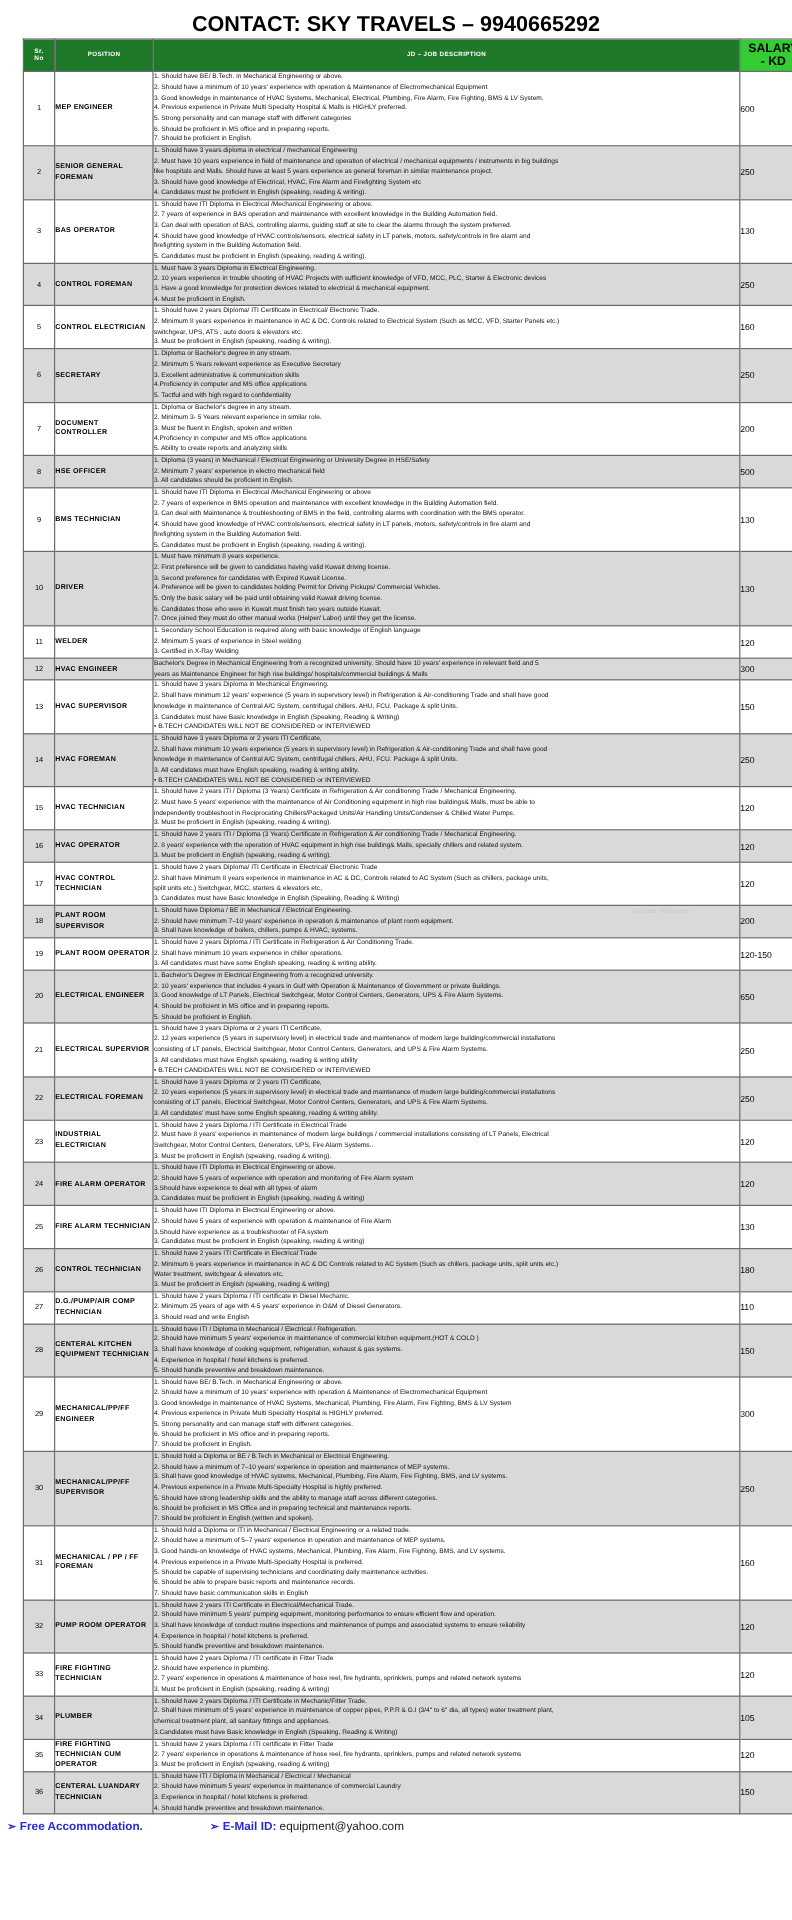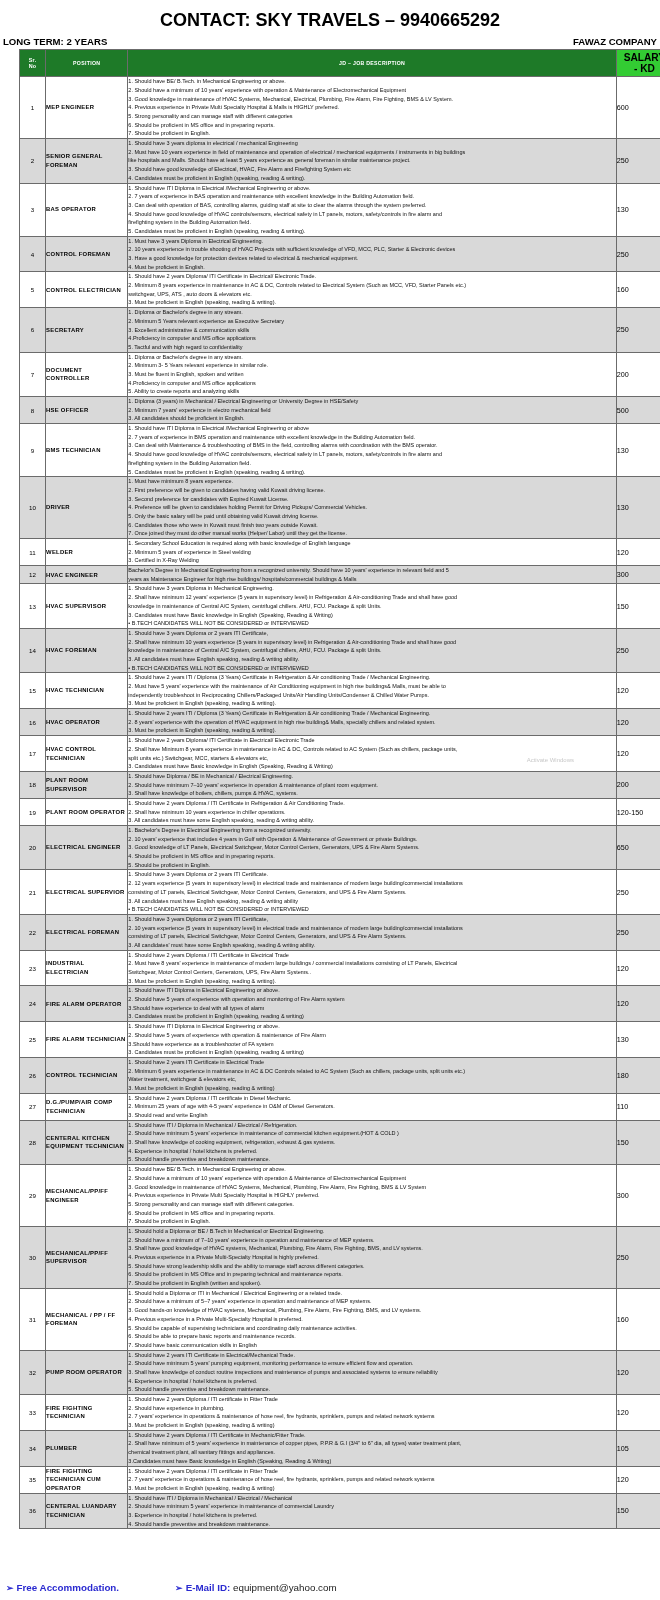--- a/index.html
+++ b/index.html
@@ -129,21 +129,20 @@
   }
 
   
   .footer {
     display: flex;
     align-items: flex-end;
     padding: 5px 3px 6px 6px;
     font-size: 9.8px;
     font-weight: bold;
     color: #2a2ad0;
-    margin-top: 48px;
   }
   .footer .bullet { font-size: 9px; margin-right: 3px; }
   .foot-acc { margin-right: 56px; white-space: nowrap; }
   .foot-mail { white-space: nowrap; }
   .foot-mail .addr { font-weight: normal; color: #1a1a1a; }
 
   .watermark {
     position: absolute;
     right: 86px;
     top: 757px;
@@ -155,24 +154,20 @@
 </style>
 </head>
 <body>
 
 <div class="page">
 
   <div class="head-wrap">
     <div class="h-contact">CONTACT: SKY TRAVELS – 9940665292</div>
   </div>
 
-  <div class="meta-row">
-    <div>LONG TERM: 2 YEARS</div>
-    <div>FAWAZ COMPANY</div>
-  </div>
 
   <table class="jobs">
     <colgroup>
       <col class="w-sr">
         <col class="w-pos">
         <col class="w-jd">
         <col class="w-sal">
     </colgroup>
     <thead>
       <tr>

